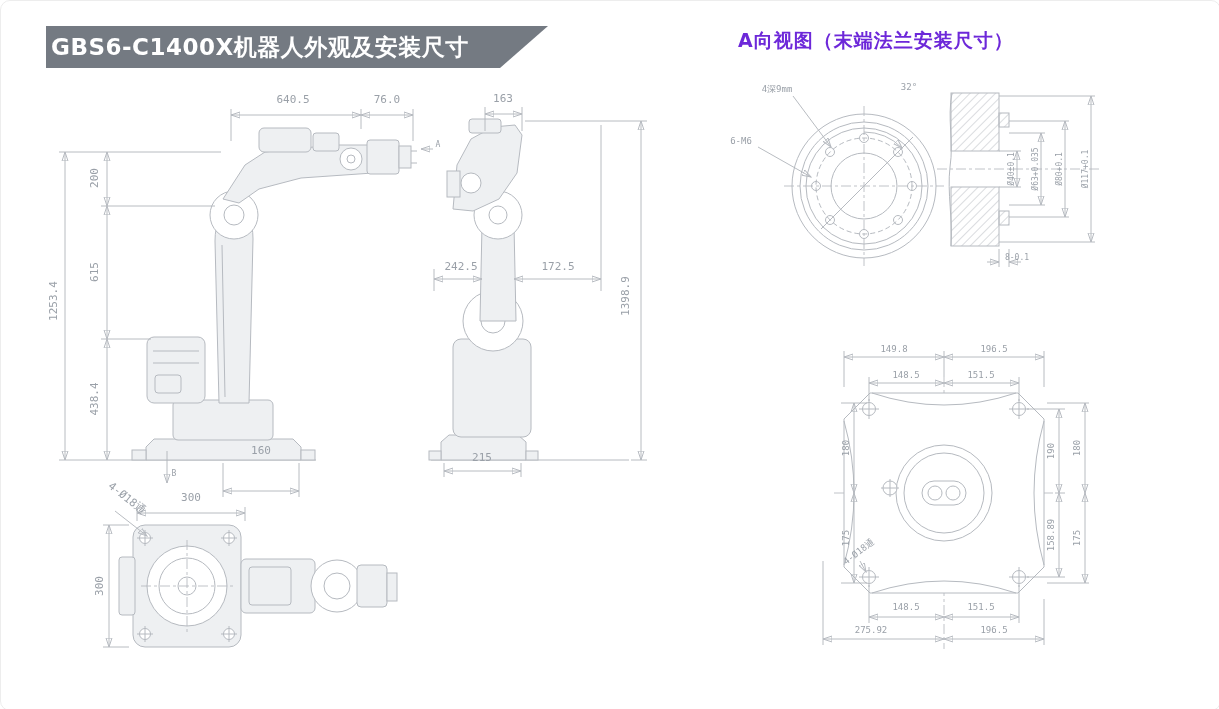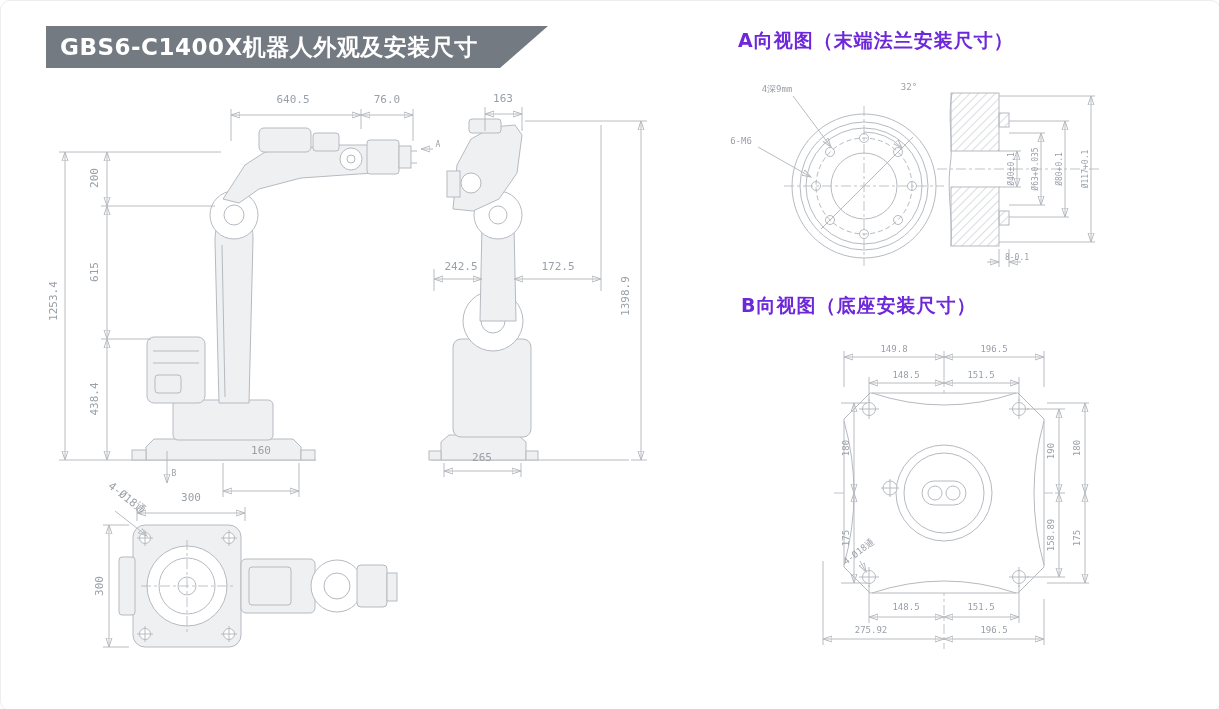--- a/index.html
+++ b/index.html
@@ -1,21 +1,21 @@
 <!DOCTYPE html>
 <html><head>
 <meta charset="utf-8">
 <style>
   html,body{margin:0;padding:0;background:#fff;}
   #page{position:relative;width:1219px;height:709px;background:#fff;border:1px solid #ededed;
         border-radius:10px;overflow:hidden;font-family:"DejaVu Sans","Liberation Sans",sans-serif;}
   
   #banner{position:absolute;left:45px;top:25px;width:502px;height:42px;background:#747a82;
           clip-path:polygon(0 0,100% 0,calc(100% - 48px) 100%,0 100%);
-          display:flex;align-items:center;padding-left:14px;box-sizing:border-box;}
+          display:flex;align-items:center;padding-left:5px;box-sizing:border-box;}
   #banner h1{margin:0;font-size:23px;font-weight:bold;color:#ffffff;letter-spacing:.5px;
              font-family:"DejaVu Sans","Liberation Sans",sans-serif;}
   .heading{position:absolute;font-size:19px;font-weight:bold;color:#6d28d9;letter-spacing:1px;white-space:nowrap;}
   
   .dim{position:absolute;font-family:"DejaVu Sans Mono","Liberation Mono",monospace;
        font-size:11px;color:#9aa0a8;white-space:nowrap;transform:translate(-50%,-50%);}
   .dim.v{transform:translate(-50%,-50%) rotate(-90deg);}
   .dim.d38{transform:translate(-50%,-50%) rotate(38deg);}
   .dim.dm38{transform:translate(-50%,-50%) rotate(-38deg);}
   .t9{font-size:9px;} .t8{font-size:8px;}
@@ -268,37 +268,36 @@
       <line class="dl" x1="1084" y1="402" x2="1084" y2="492" marker-start="url(#mS)" marker-end="url(#mE)"></line>
       <line class="dl" x1="1084" y1="492" x2="1084" y2="582" marker-start="url(#mS)" marker-end="url(#mE)"></line>
     </g>
   </svg>
 
   <div id="banner">
     <h1>GBS6-C1400X机器人外观及安装尺寸</h1>
   </div>
 
   <div class="heading" style="left:737px;top:27px">A向视图（末端法兰安装尺寸）</div>
-  <div class="heading" style="left:740px;top:292px">B向视图（底座安装尺寸）</div>
 
   <span class="dim" style="left:292px;top:98px">640.5</span>
   <span class="dim" style="left:386px;top:98px">76.0</span>
   <span class="dim v" style="left:52px;top:300px">1253.4</span>
   <span class="dim v" style="left:93px;top:177px">200</span>
   <span class="dim v" style="left:93px;top:271px">615</span>
   <span class="dim v" style="left:93px;top:398px">438.4</span>
   <span class="dim" style="left:260px;top:449px">160</span>
   <span class="dim t8" style="left:173px;top:472px">B</span>
   <span class="dim t8" style="left:437px;top:143px">A</span>
 
   <span class="dim" style="left:502px;top:97px">163</span>
   <span class="dim" style="left:460px;top:265px">242.5</span>
   <span class="dim" style="left:557px;top:265px">172.5</span>
   <span class="dim v" style="left:624px;top:295px">1398.9</span>
-  <span class="dim" style="left:481px;top:456px">265</span>
+  <span class="dim" style="left:481px;top:456px">215</span>
 
   <span class="dim" style="left:190px;top:496px">300</span>
   <span class="dim v" style="left:98px;top:585px">300</span>
   <span class="dim d38" style="left:126px;top:497px">4-Ø18通</span>
 
   <span class="dim t9" style="left:776px;top:88px">4深9mm</span>
   <span class="dim t9" style="left:908px;top:86px">32°</span>
   <span class="dim t9" style="left:740px;top:140px">6-M6</span>
   <span class="dim v t8" style="left:1010px;top:168px">Ø40±0.1</span>
   <span class="dim v t8" style="left:1034px;top:168px">Ø63+0.035</span>

